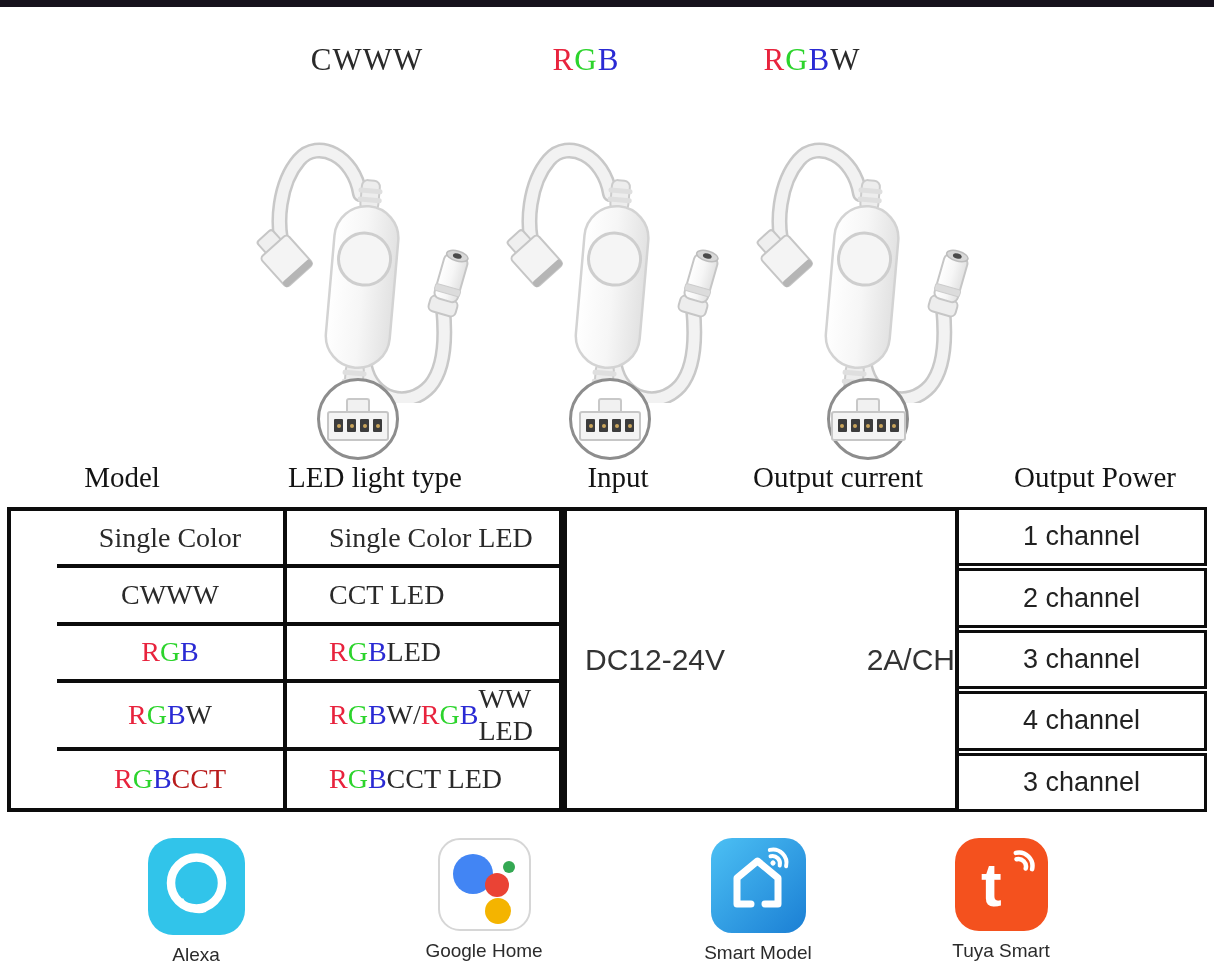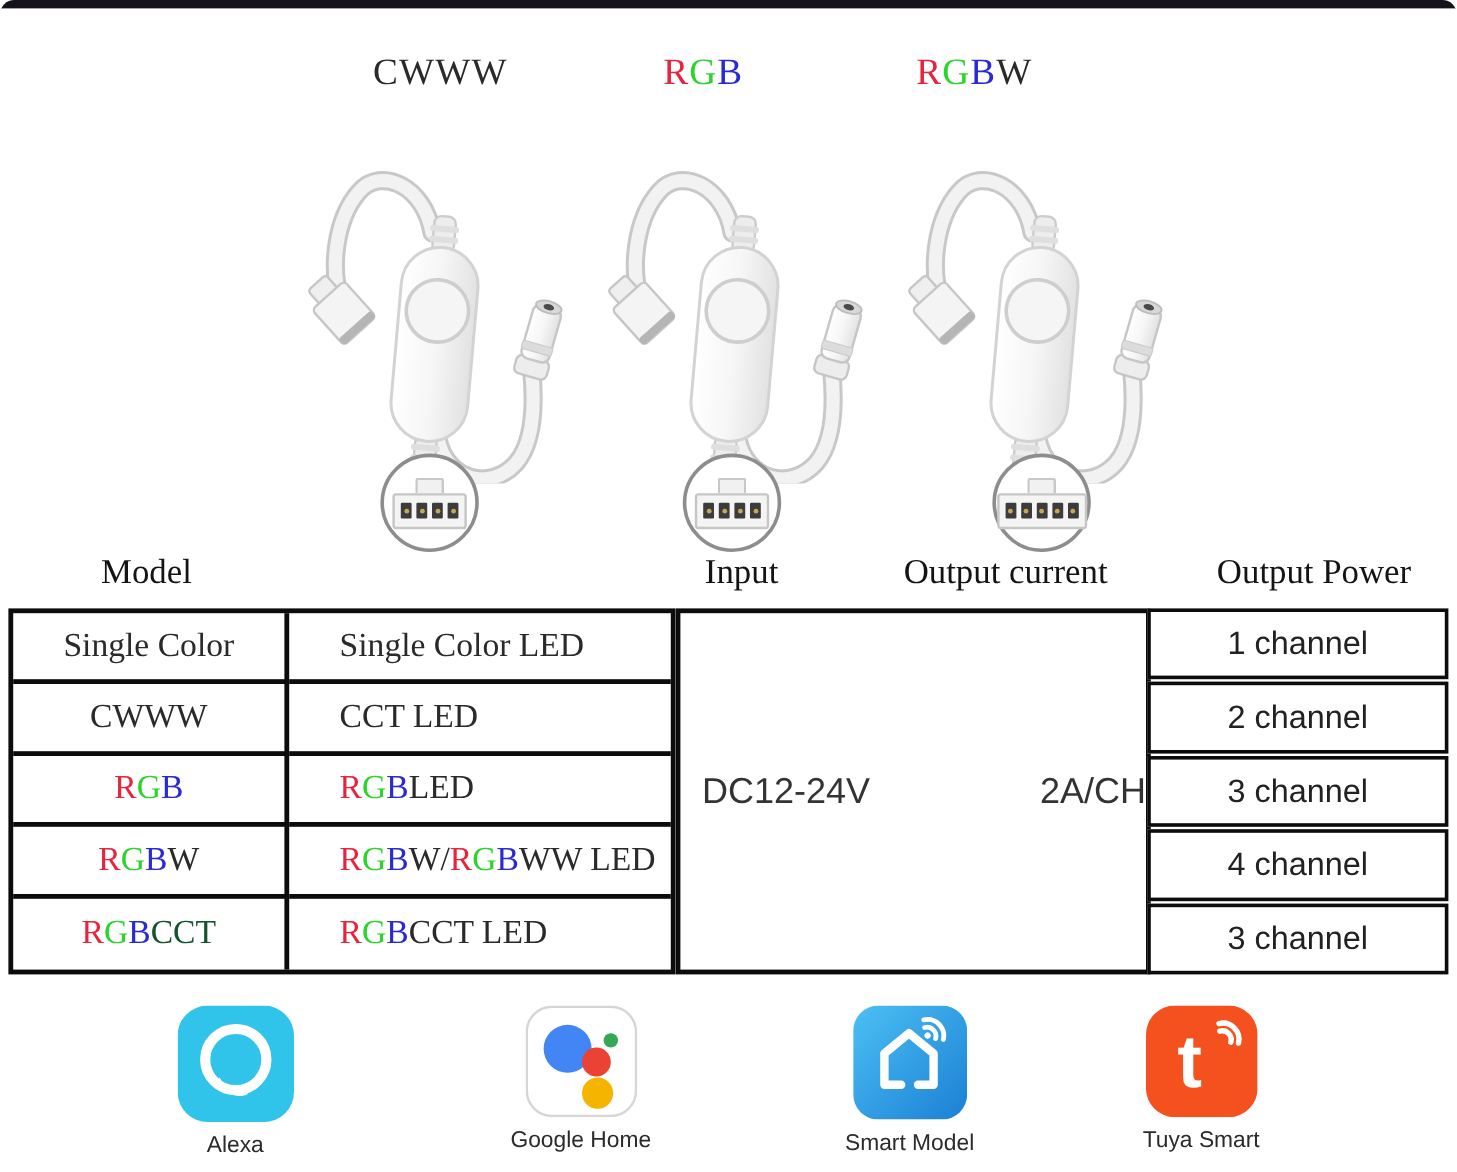--- a/index.html
+++ b/index.html
@@ -1,17 +1,17 @@
 <!DOCTYPE html>
 <html><head>
 <meta charset="utf-8">
 <style>
   html,body{margin:0;padding:0;background:#ffffff;}
   .canvas{position:relative;width:1214px;height:977px;background:#ffffff;overflow:hidden;
-          font-family:"Liberation Serif",serif;color:#1a1a1a;border-radius:12px;}
+          font-family:"Liberation Serif",serif;color:#1a1a1a;}
   .topbar{position:absolute;left:0;top:0;width:1214px;height:7px;background:#16121d;}
 
   
   .vlabel{position:absolute;top:42px;transform:translateX(-50%);font-size:31px;letter-spacing:1px;white-space:nowrap;}
 
   
   .device{position:absolute;width:232px;height:275px;}
   .defs-svg{position:absolute;width:0;height:0;}
 
   
@@ -23,21 +23,21 @@
               align-items:center;justify-content:center;gap:4px;padding:0 5px;box-sizing:border-box;}
   .pin-slot{width:9px;height:13px;background:#3c3c3c;border-radius:1px;display:flex;align-items:center;justify-content:center;}
   .pin{width:4px;height:4px;background:#c9a45b;border-radius:50%;}
 
   
   .hdr{position:absolute;top:461px;transform:translateX(-50%);font-size:29px;white-space:nowrap;color:#141414;}
 
   
   .spec{position:absolute;left:7px;top:507px;width:1200px;height:305px;}
   .left-table{position:absolute;left:0;top:0;width:556px;height:305px;border:4px solid #0c0c0c;box-sizing:border-box;
-              display:grid;grid-template-columns:230px 1fr;grid-template-rows:repeat(5,1fr);background:#fff;}
+              display:grid;grid-template-columns:230px 1fr;grid-template-rows:repeat(5,1fr);background:#fff;padding-left:46px;}
   .cell{display:flex;align-items:center;font-size:28px;box-sizing:border-box;}
   .cell.model{justify-content:center;border-right:4px solid #0c0c0c;}
   .cell.led{padding-left:42px;}
   .cell.rb{border-bottom:4px solid #0c0c0c;}
   .merged{position:absolute;left:556px;top:0;width:396px;height:305px;border:4px solid #0c0c0c;box-sizing:border-box;
           display:flex;align-items:center;font-family:"Liberation Sans",sans-serif;font-size:30px;color:#333;background:#fff;justify-content:space-between;}
   .merged .in{margin-left:18px;}
   .merged .oc{margin-left:140px;}
   .channels{position:absolute;left:949px;top:0;width:251px;height:305px;display:flex;flex-direction:column;gap:2px;}
   .chan{flex:1;border:3px solid #0c0c0c;box-sizing:border-box;display:flex;align-items:center;justify-content:center;
@@ -156,20 +156,21 @@
         <div class="pin-slot">
           <div class="pin"></div>
         </div>
         <div class="pin-slot">
           <div class="pin"></div>
         </div>
       </div>
   </div>
 
   <span class="hdr" style="left:122px;">Model</span>
+  <span class="hdr" style="left:375px;">LED light type</span>
   <span class="hdr" style="left:618px;">Input</span>
   <span class="hdr" style="left:838px;">Output current</span>
   <span class="hdr" style="left:1095px;">Output Power</span>
 
   <div class="spec">
     <div class="left-table" id="left-table">
         <div class="cell model rb">
           <span style="color: rgb(42, 42, 42);">Single Color</span>
         </div>
         <div class="cell led rb">
@@ -205,21 +206,21 @@
           <span style="color: rgb(42, 42, 42);">W/</span>
           <span style="color: rgb(232, 35, 61);">R</span>
           <span style="color: rgb(44, 212, 44);">G</span>
           <span style="color: rgb(42, 42, 212);">B</span>
           <span style="color: rgb(42, 42, 42);">WW LED</span>
         </div>
         <div class="cell model">
           <span style="color: rgb(232, 35, 61);">R</span>
           <span style="color: rgb(44, 212, 44);">G</span>
           <span style="color: rgb(42, 42, 212);">B</span>
-          <span style="color: #14532d;">CCT</span>
+          <span style="color: #b91c1c;">CCT</span>
         </div>
         <div class="cell led">
           <span style="color: rgb(232, 35, 61);">R</span>
           <span style="color: rgb(44, 212, 44);">G</span>
           <span style="color: rgb(42, 42, 212);">B</span>
           <span style="color: rgb(42, 42, 42);">CCT LED</span>
         </div>
       </div>
     <div class="merged">
       <span class="in">DC12-24V</span>

